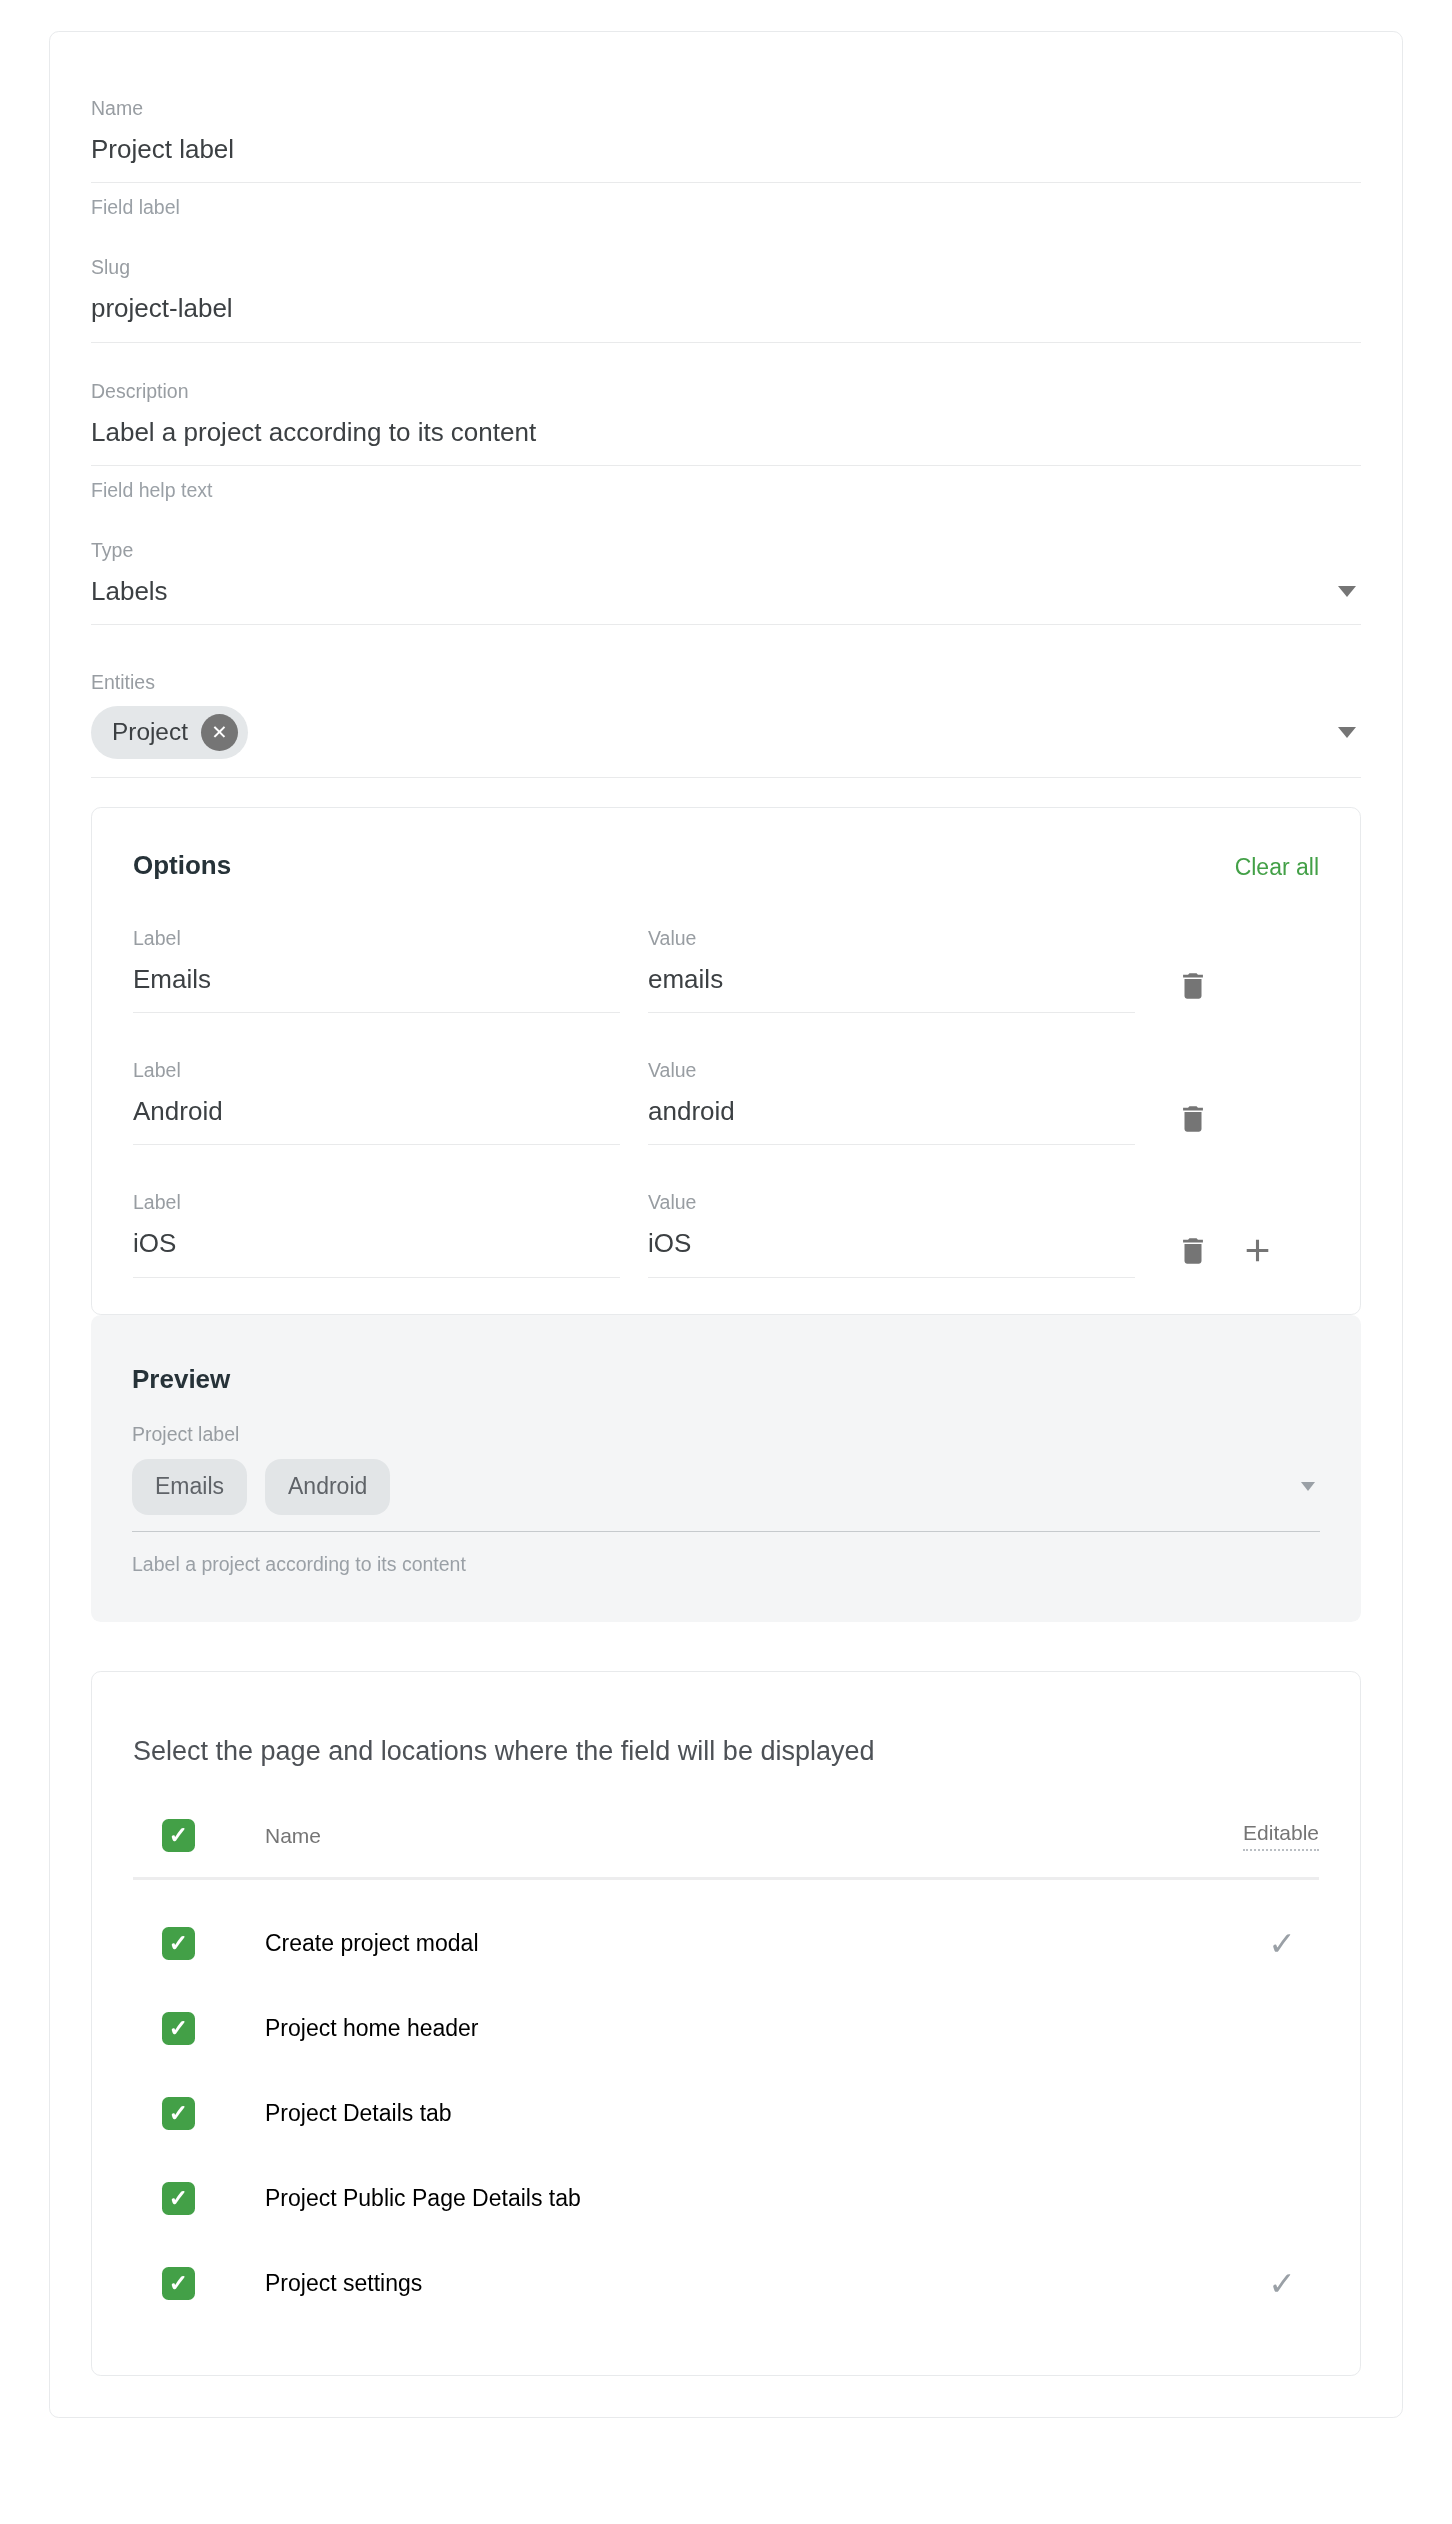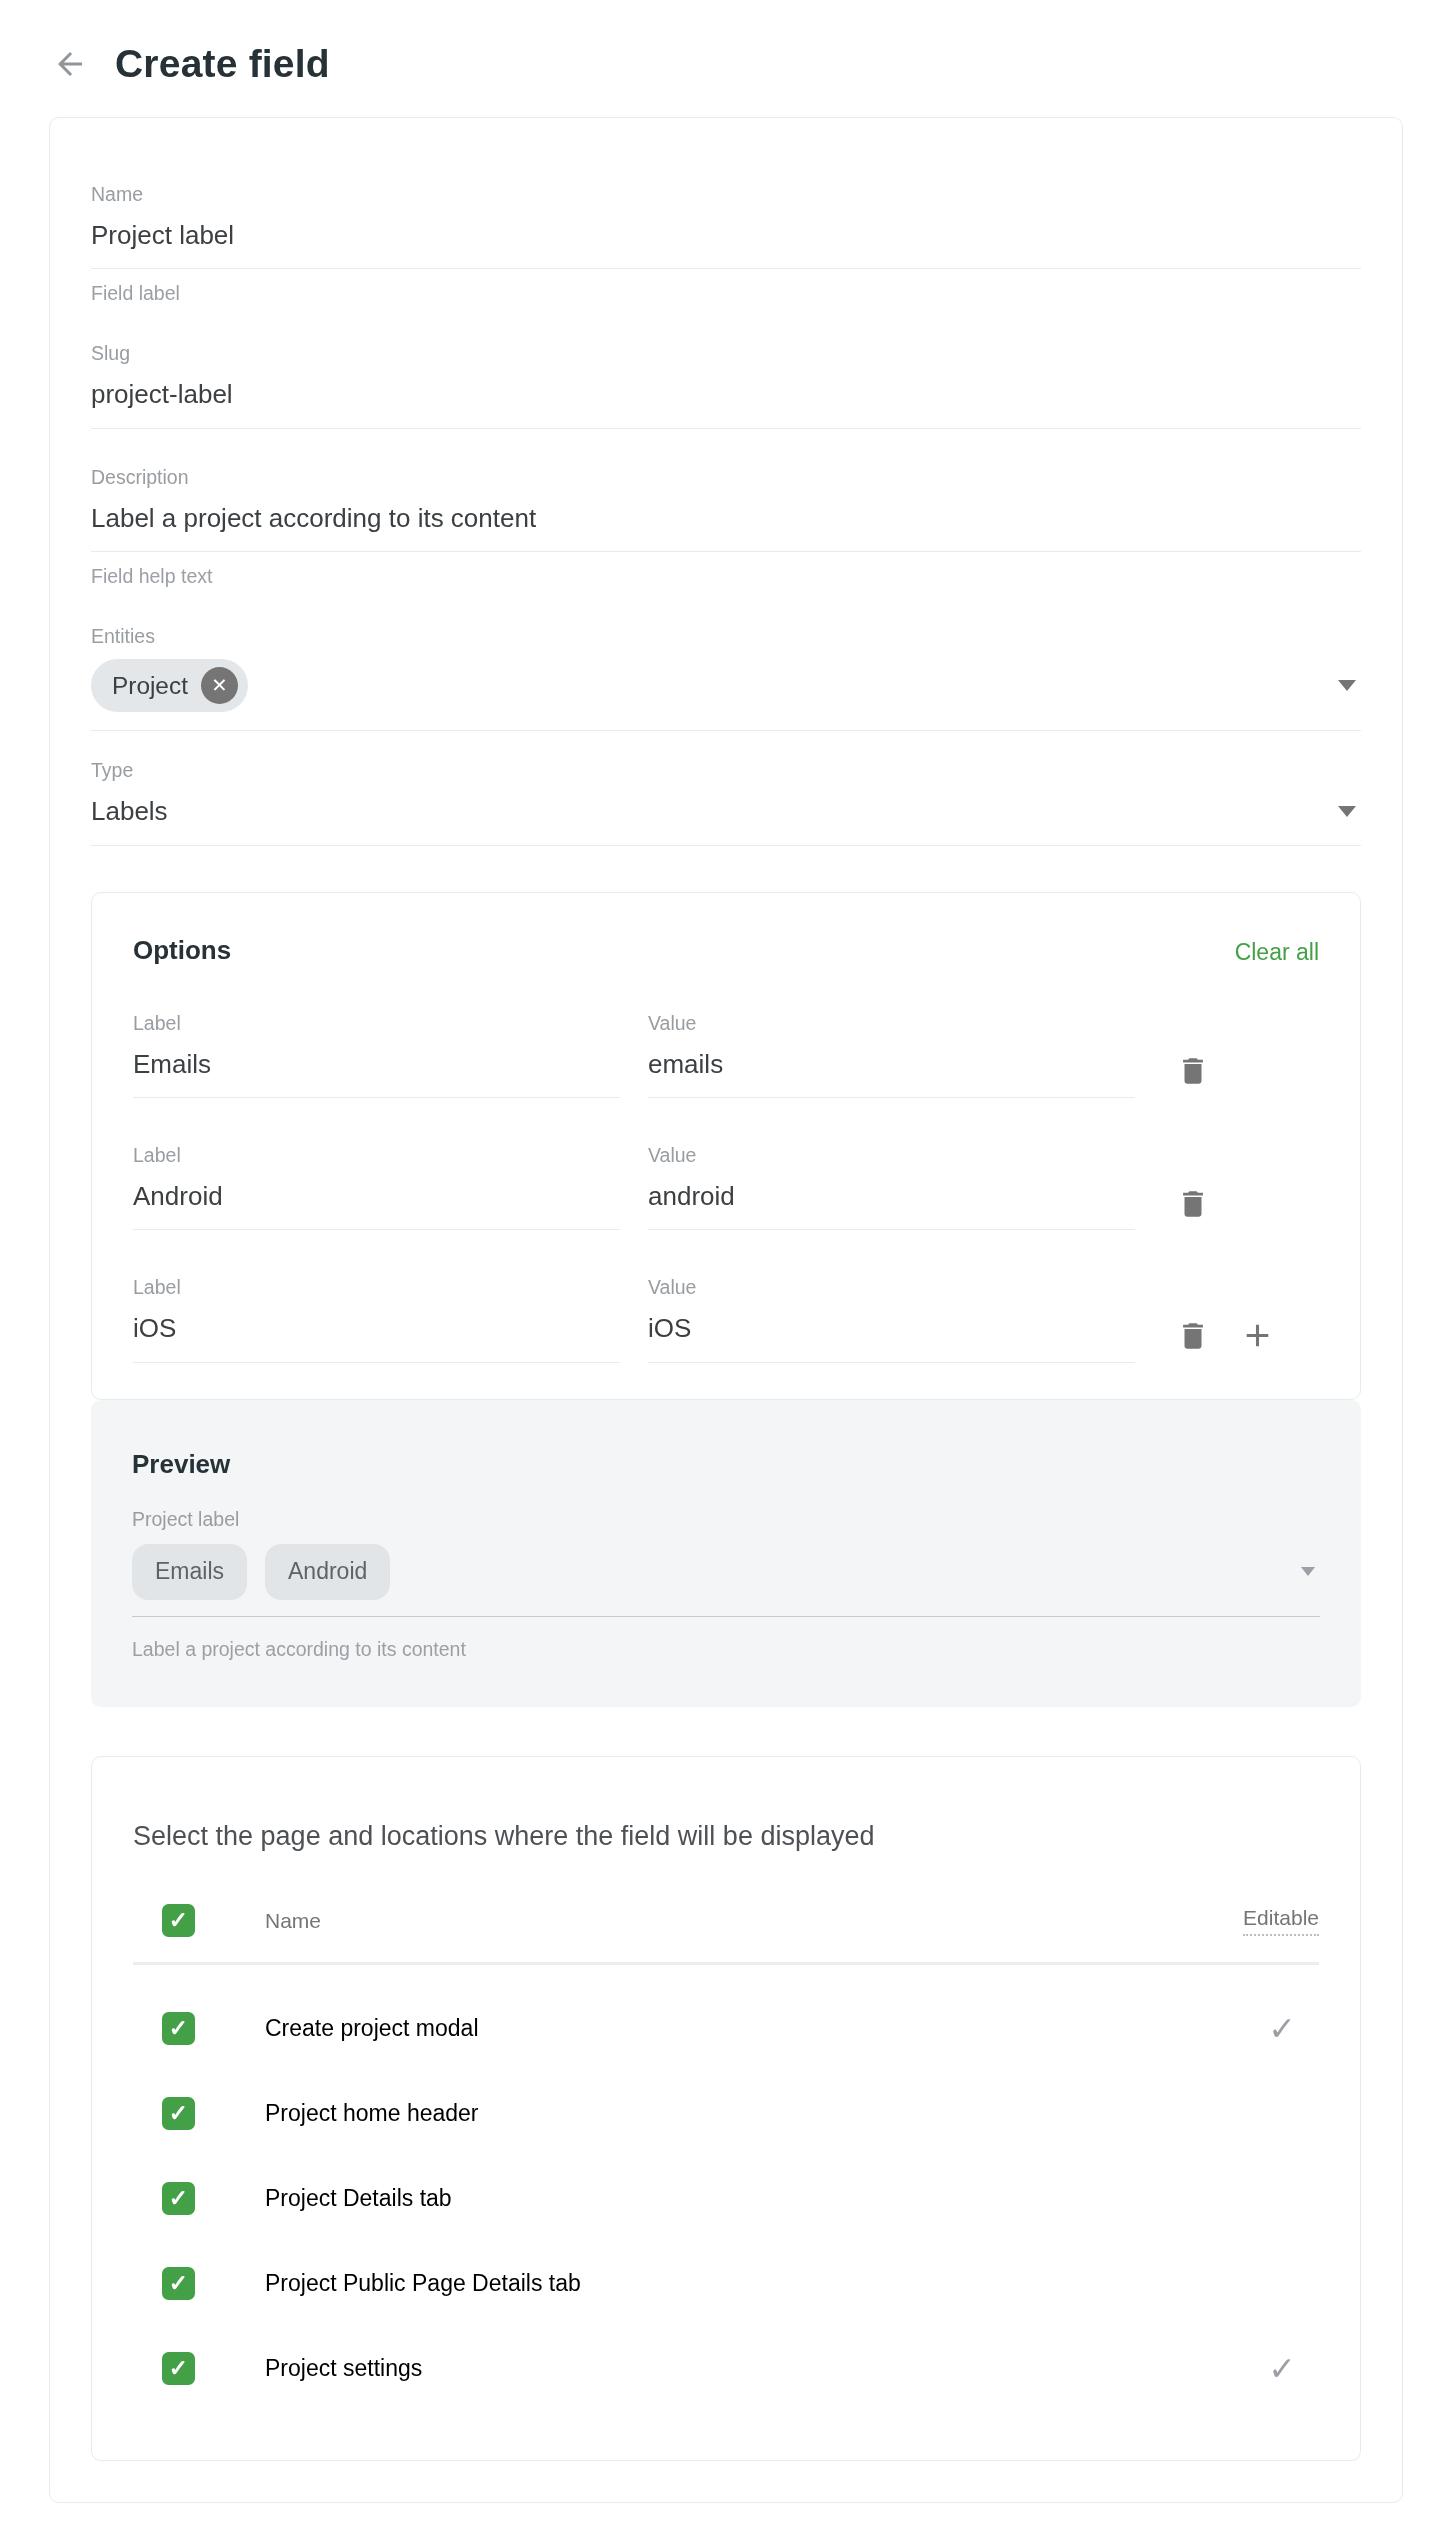--- a/index.html
+++ b/index.html
@@ -84,30 +84,20 @@
   #location-rows { margin-top:21px; }
   .loc-row { display:flex; align-items:center; height:85px; }
   .loc-name { font-size:23px; color:#000000; margin-left:70px; }
   .editable-check { margin-left:auto; margin-right:23px; color:#9aa0a6; font-size:33px; font-weight:400; }
 </style>
 </head>
 <body>
 
 <div class="page">
 
-  <header class="page-header">
-    <button class="back-btn">
-      <span style="display:flex;">
-        <svg width="36" height="36" viewBox="0 0 24 24">
-            <path fill="#909699" d="M20 11H7.83l5.59-5.59L12 4l-8 8 8 8 1.41-1.41L7.83 13H20v-2z"></path>
-          </svg>
-      </span>
-    </button>
-    <h1 class="page-title">Create field</h1>
-  </header>
 
   <div class="card">
 
     <div class="field">
       <div class="f-label">Name</div>
       <div class="f-value">Project label</div>
       <div class="f-line"></div>
       <div class="f-helper">Field label</div>
     </div>
 
@@ -115,43 +105,43 @@
       <div class="f-label">Slug</div>
       <div class="f-value">project-label</div>
       <div class="f-line"></div>
     </div>
 
     <div class="field">
       <div class="f-label">Description</div>
       <div class="f-value">Label a project according to its content</div>
       <div class="f-line"></div>
       <div class="f-helper">Field help text</div>
+    </div>
+
+    <div class="field" style="margin-bottom:46px;">
+      <div class="f-label">Type</div>
+      <div class="select-row">
+        <div class="f-value">Labels</div>
+        <div class="caret"></div>
+      </div>
+      <div class="f-line"></div>
     </div>
 
     <div class="field entities" style="margin-bottom:28px;">
       <div class="f-label">Entities</div>
       <div class="chips-row">
         <span class="chip">
           <span>Project</span>
           <span class="chip-x">✕</span>
         </span>
         <div class="caret" style="margin-left:auto;"></div>
       </div>
       <div class="f-line"></div>
     </div>
 
-    <div class="field" style="margin-bottom:46px;">
-      <div class="f-label">Type</div>
-      <div class="select-row">
-        <div class="f-value">Labels</div>
-        <div class="caret"></div>
-      </div>
-      <div class="f-line"></div>
-    </div>
-
     <section class="box" style="padding-bottom:23px;">
       <div class="box-head">
         <h2 class="box-title">Options</h2>
         <button class="clear-all">Clear all</button>
       </div>
       <div id="options-rows">
   <div class="opt-row">
     <div class="opt-col opt-label">
       <div class="f-label">Label</div>
       <div class="f-value">Emails</div>

